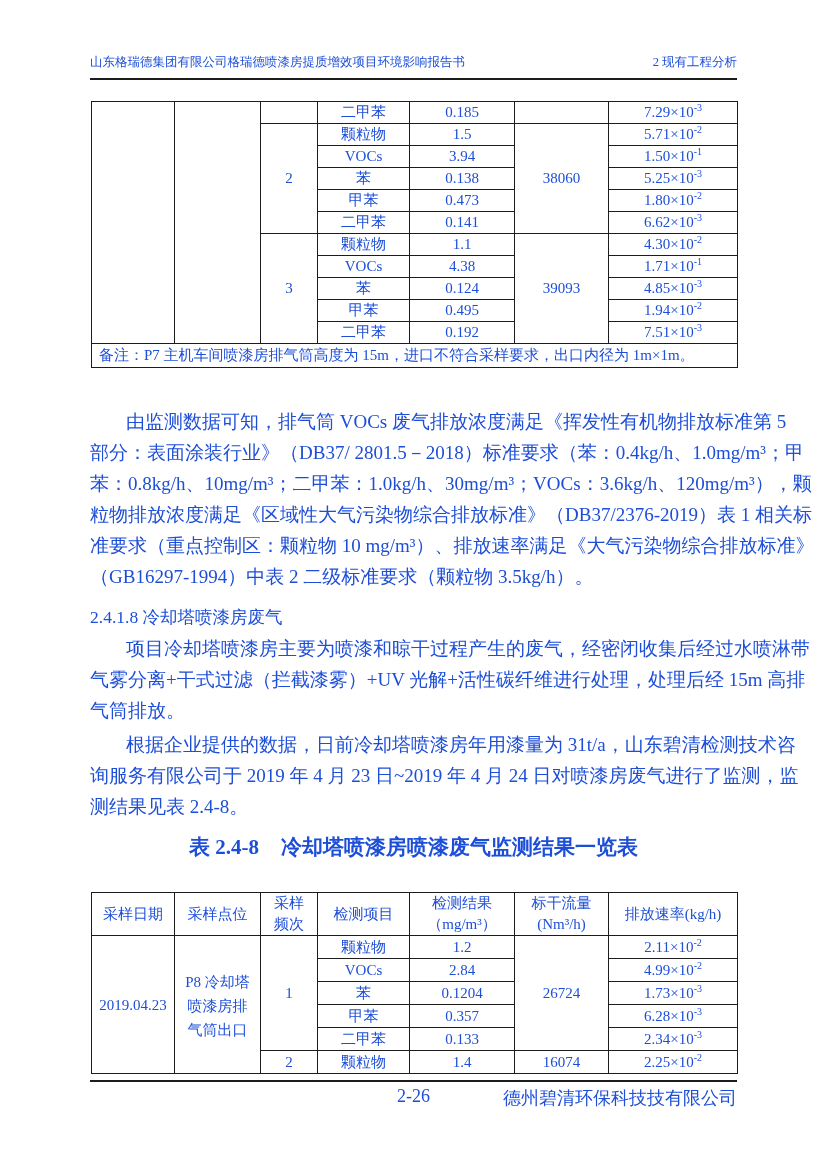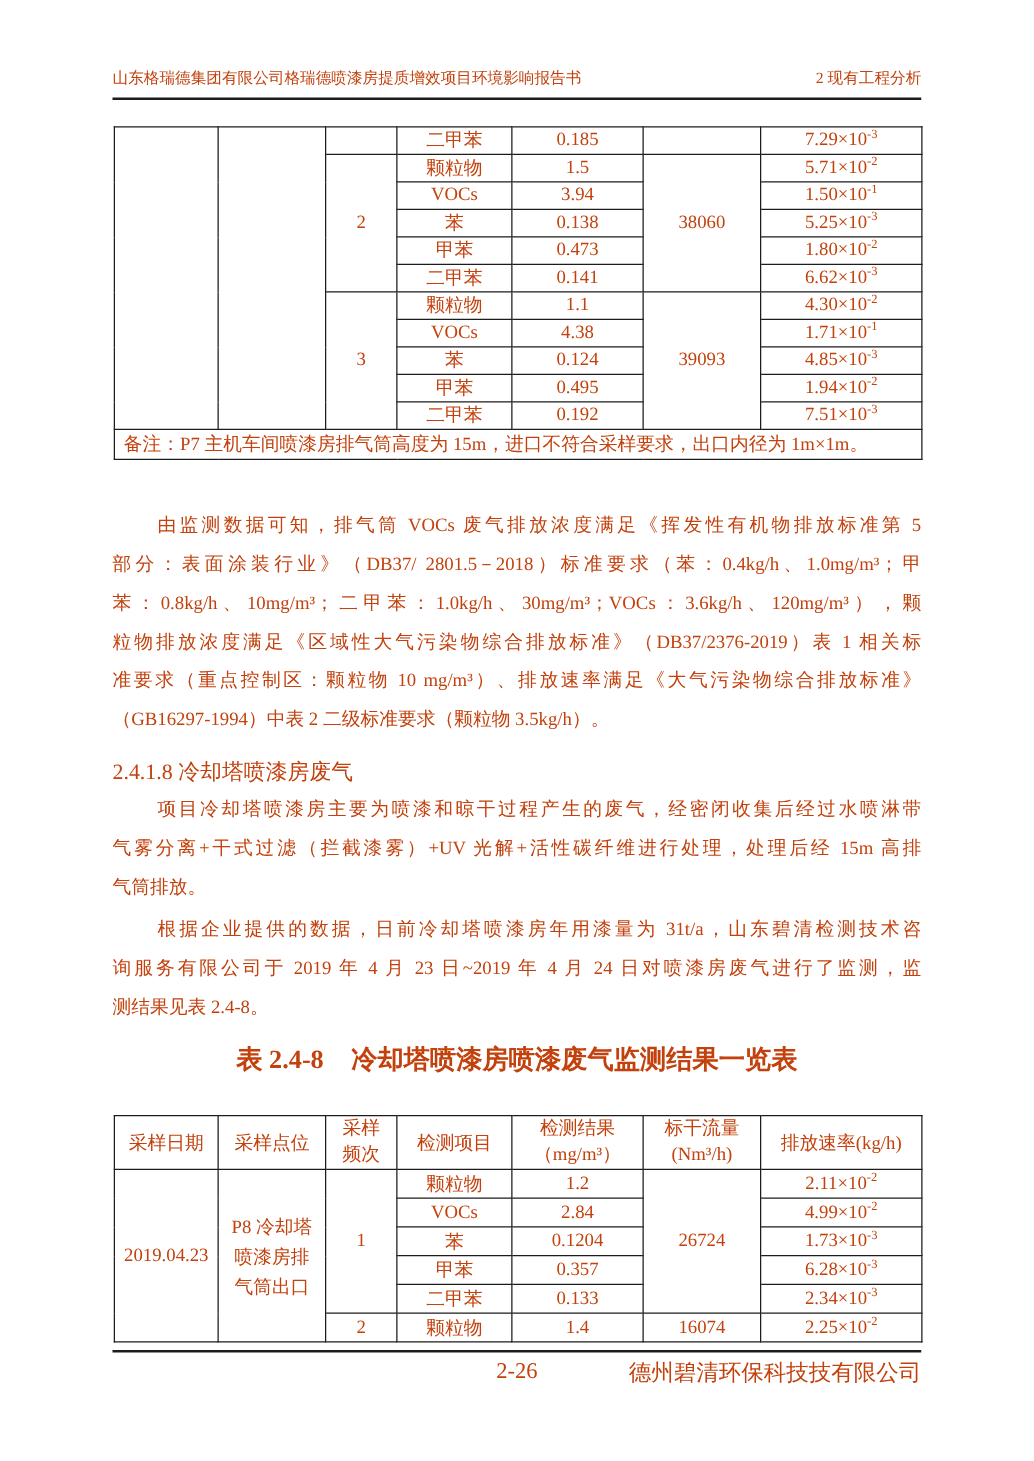--- a/index.html
+++ b/index.html
@@ -1,19 +1,19 @@
 <!DOCTYPE html>
 <html><head>
 <meta charset="utf-8">
 <style>
   * { margin:0; padding:0; box-sizing:border-box; }
   html,body { background:#888; }
   .page {
     position:relative; width:827px; height:1169px; margin:0 auto;
-    background:#ffffff; color:#c2410c;
+    background:#ffffff; color:#1d4ed8;
     font-family:"Liberation Serif","DejaVu Serif",serif;
     overflow:hidden;
   }
   
   .hdr {
     position:absolute; top:54px; left:90px; width:647px;
     display:flex; justify-content:space-between; align-items:flex-end;
     font-size:12.5px; padding-bottom:7px; border-bottom:2px solid #1c1c1c;
   }
   
@@ -26,21 +26,21 @@
   .prev td { height:22px; }
   .res  { top:892px;border-radius:15px; }
   .res td { height:23px; }
   .res th { height:21px; }
   .hl { display:block; line-height:21px; }
   .note-cell { text-align:left !important; padding:2px 7px; font-size:15px; }
   .cell-top { vertical-align:top; padding-top:2px; }
   .pos-line { display:block; line-height:24px; }
   sup { font-size:10px; line-height:0; }
   
-  .body-text { position:absolute; left:90px; width:647px; font-size:15px; }
+  .body-text { position:absolute; left:90px; width:647px; font-size:19px; }
   .bline { line-height:31px; height:31px; text-align:justify; text-align-last:justify; white-space:nowrap; }
   .bline.last { text-align-last:left; }
   .bline.indent { text-indent:36px; }
   .heading { position:absolute; left:90px; top:602px; font-size:17.5px; line-height:31px; }
   .caption { position:absolute; left:90px; top:833px; width:647px; text-align:center; font-size:21px; font-weight:bold; }
   .caption .cap-label { margin-right:22px; }
   
   .ftr {
     position:absolute; top:1080px; left:90px; width:647px; height:24px;
     border-top:2px solid #1c1c1c; font-size:18px;

